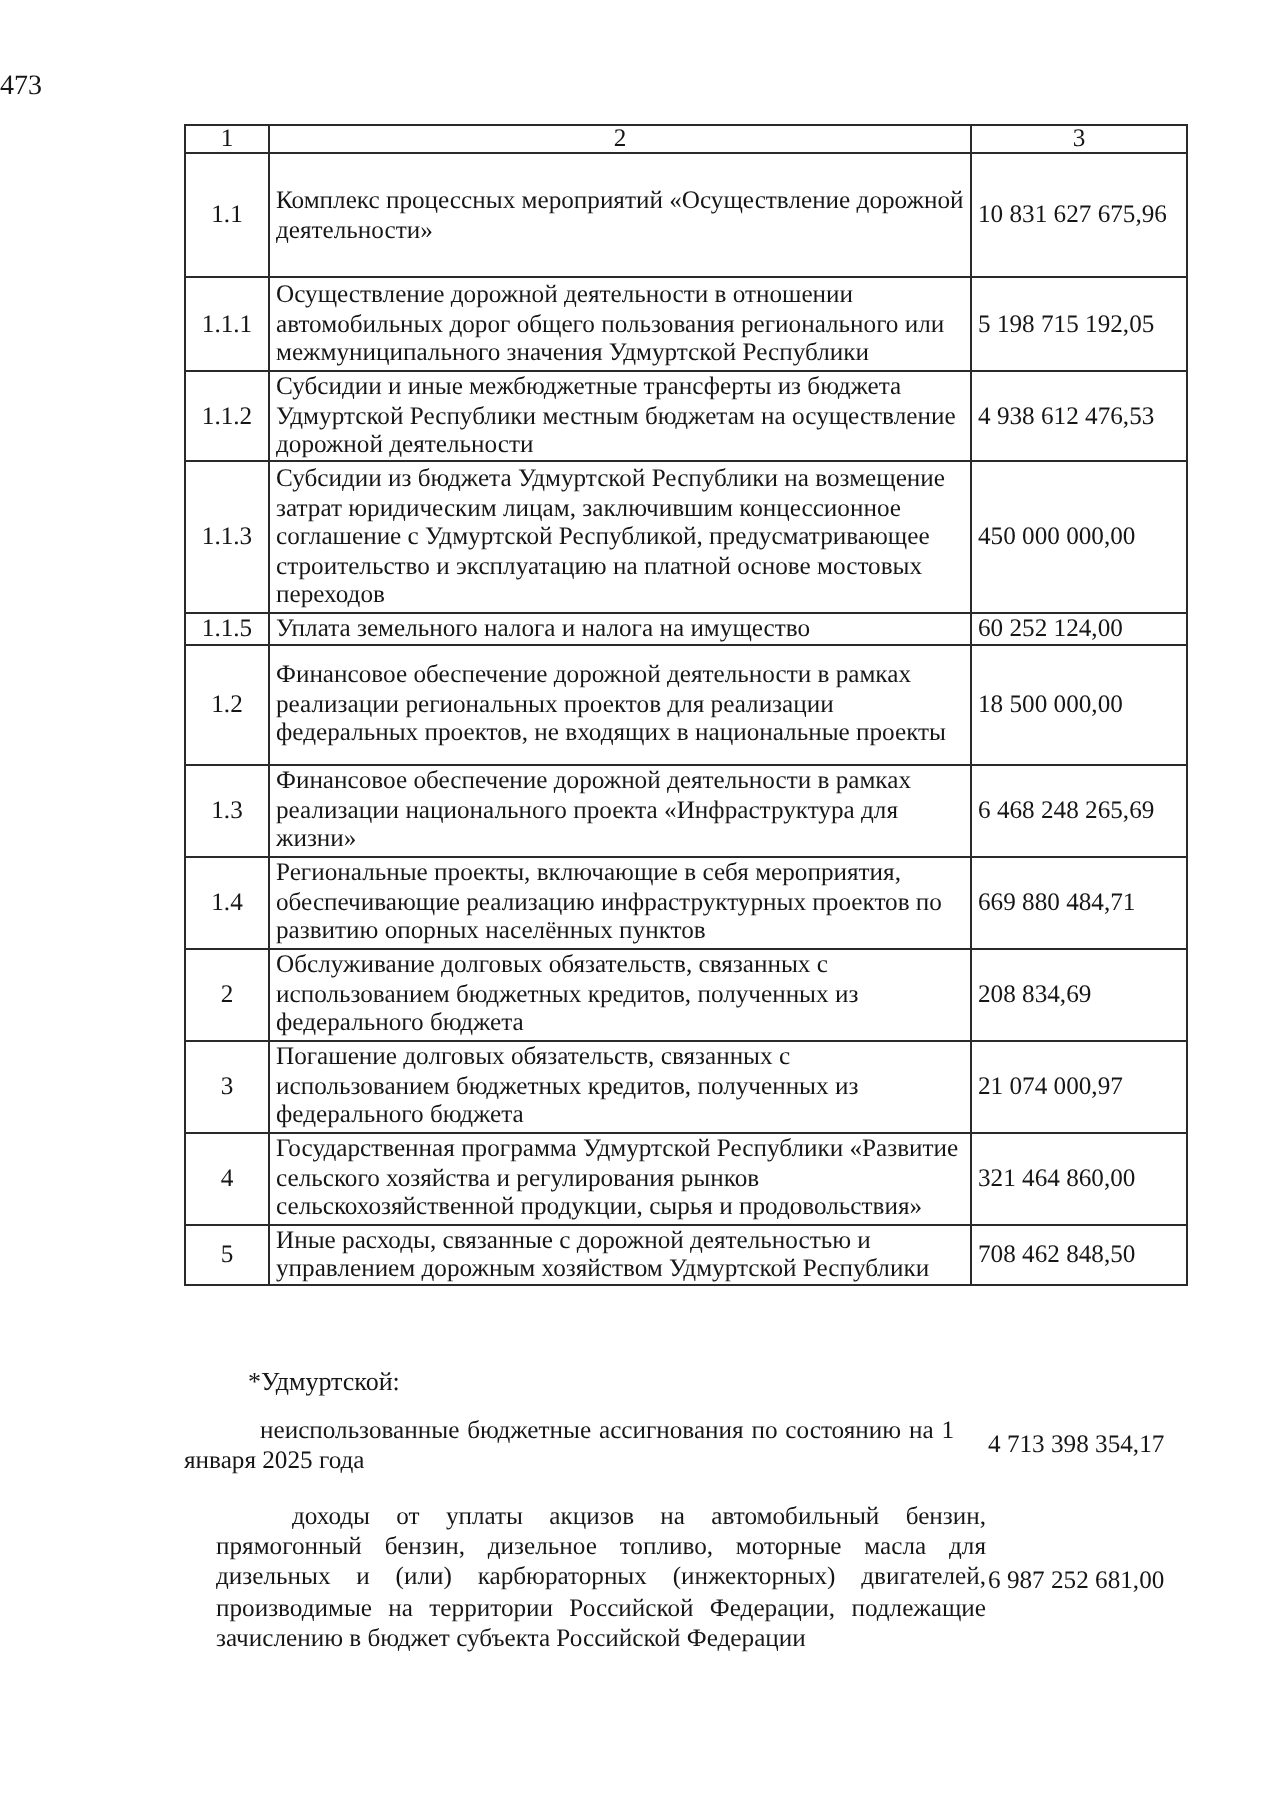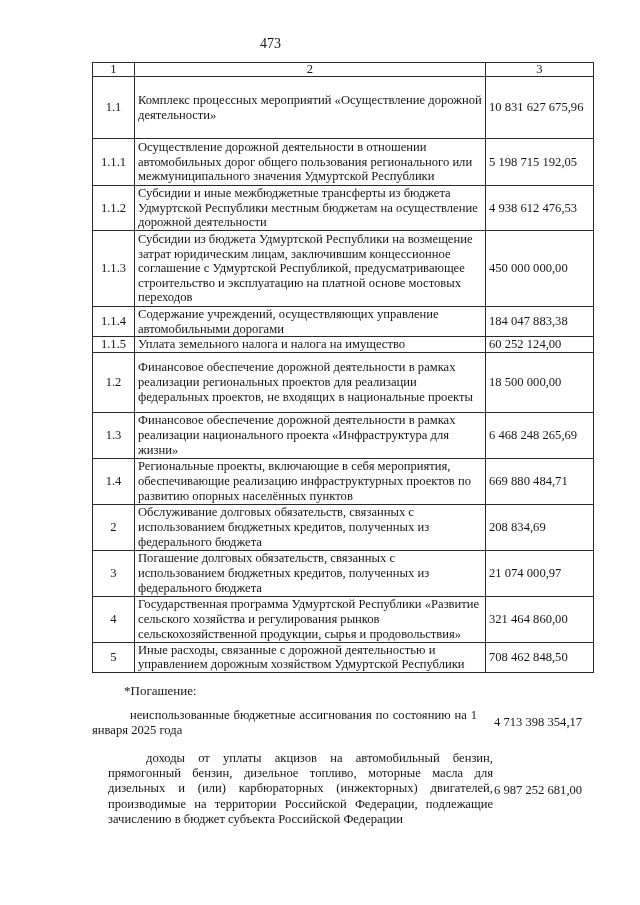--- a/index.html
+++ b/index.html
@@ -1,21 +1,21 @@
 <!DOCTYPE html>
 <html><head>
 <meta charset="utf-8">
 <style>
   html, body { margin: 0; padding: 0; background: #ffffff; }
   body {
     width: 640px; height: 905px; position: relative; overflow: hidden;
     font-family: "Liberation Serif", "DejaVu Serif", serif; color: #161616;
   }
   .page-number {
-    position: absolute; top: 36px; left: 0; width: 541px; text-align: center;
+    position: absolute; top: 36px; left: 0; width: 541px; text-align: left;
     font-size: 14px;
   }
   table.budget {
     position: absolute; top: 62px; left: 92px; width: 502px;
     border-collapse: collapse; font-size: 12.6px; line-height: 14.6px;
   }
   table.budget td {
     border: 1.3px solid #2a2a2a; padding: 0 3px; vertical-align: middle;
   }
   td.c1 { width: 35px; text-align: center; }
@@ -57,25 +57,20 @@
   <tr style="height:45px">
     <td class="c1">1.1.2</td>
     <td class="c2">Субсидии и иные межбюджетные трансферты из бюджета Удмуртской Республики местным бюджетам на осуществление дорожной деятельности</td>
     <td class="c3">4 938 612 476,53</td>
   </tr>
   <tr style="height:76px">
     <td class="c1">1.1.3</td>
     <td class="c2">Субсидии из бюджета Удмуртской Республики на возмещение затрат юридическим лицам, заключившим концессионное соглашение с Удмуртской Республикой, предусматривающее строительство и эксплуатацию на платной основе мостовых переходов</td>
     <td class="c3">450 000 000,00</td>
   </tr>
-  <tr style="height:30px">
-    <td class="c1">1.1.4</td>
-    <td class="c2">Содержание учреждений, осуществляющих управление автомобильными дорогами</td>
-    <td class="c3">184 047 883,38</td>
-  </tr>
   <tr style="height:15px">
     <td class="c1">1.1.5</td>
     <td class="c2">Уплата земельного налога и налога на имущество</td>
     <td class="c3">60 252 124,00</td>
   </tr>
   <tr style="height:60px">
     <td class="c1">1.2</td>
     <td class="c2">Финансовое обеспечение дорожной деятельности в рамках реализации региональных проектов для реализации федеральных проектов, не входящих в национальные проекты</td>
     <td class="c3">18 500 000,00</td>
   </tr>
@@ -106,20 +101,20 @@
   </tr>
   <tr style="height:30px">
     <td class="c1">5</td>
     <td class="c2">Иные расходы, связанные с дорожной деятельностью и управлением дорожным хозяйством Удмуртской Республики</td>
     <td class="c3">708 462 848,50</td>
   </tr>
 </tbody>
   </table>
 
 <div class="notes">
-  <div class="ref-label">*Погашение:</div>
+  <div class="ref-label">*Удмуртской:</div>
 
   <div class="note-block first">неиспользованные бюджетные ассигнования по состоянию на 1 января 2025 года</div>
   <div class="note-value first">4 713 398 354,17</div>
 
   <div class="note-block second">доходы от уплаты акцизов на автомобильный бензин, прямогонный бензин, дизельное топливо, моторные масла для дизельных и (или) карбюраторных (инжекторных) двигателей, производимые на территории Российской Федерации, подлежащие зачислению в бюджет субъекта Российской Федерации</div>
   <div class="note-value second">6 987 252 681,00</div>
 </div>
 
 </body></html>

